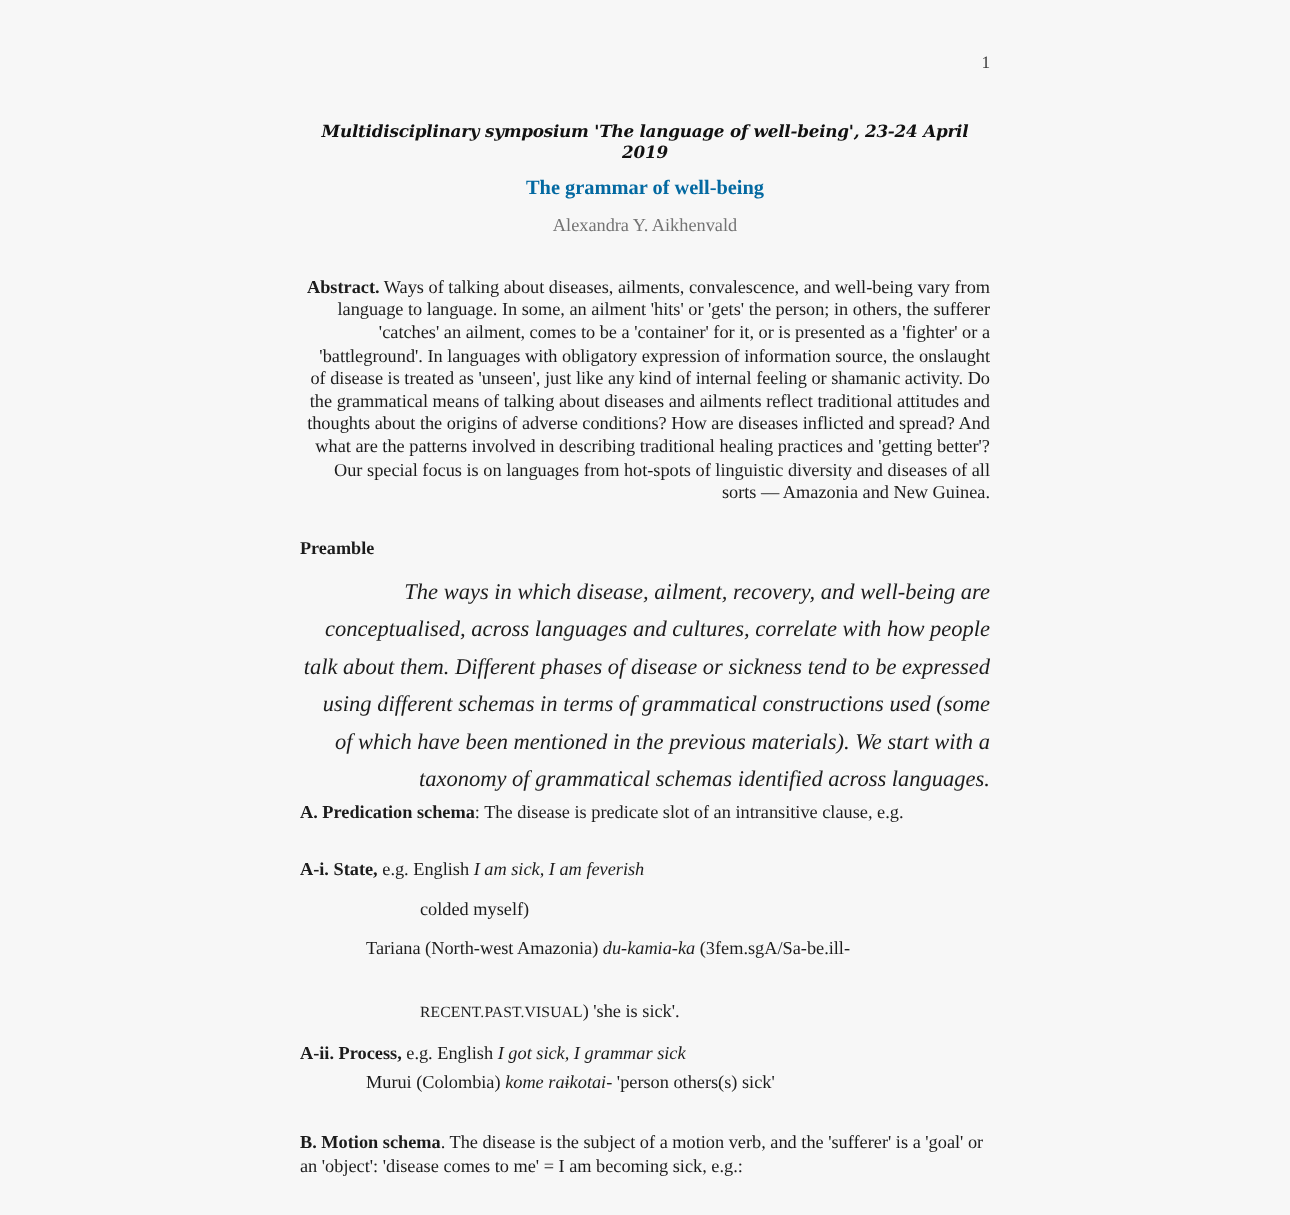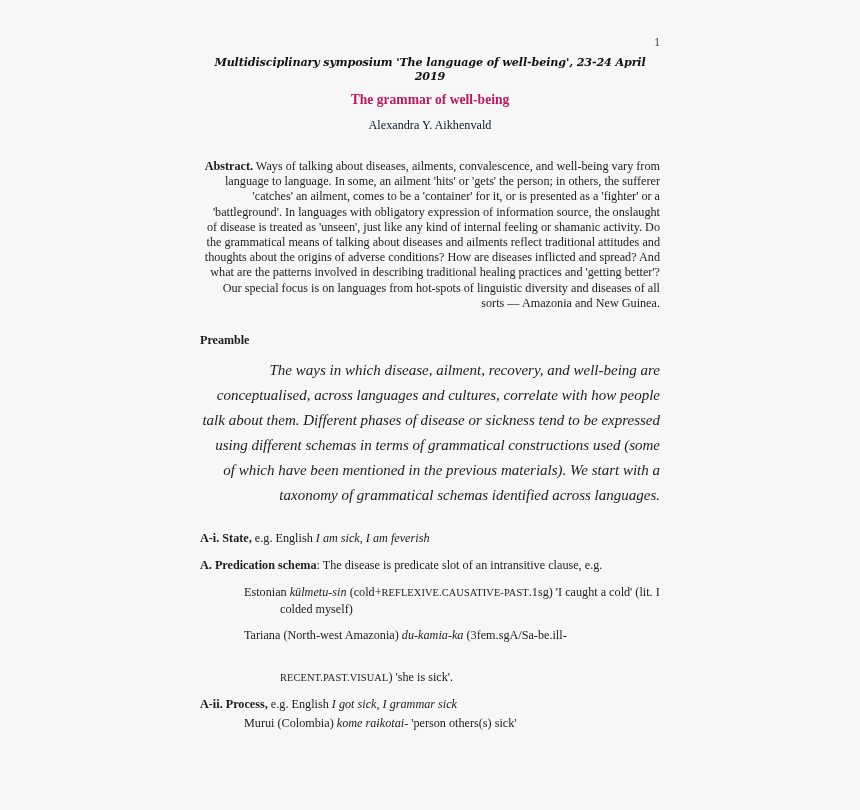--- a/index.html
+++ b/index.html
@@ -27,45 +27,45 @@
     left: 0;
     width: 860px;
     padding-right: 200px;
     box-sizing: border-box;
     text-align: right;
     font-size: 11.5px;
     color: #3a3a3a;
   }
   .content {
     position: absolute;
-    top: 55px;
+    top: 80px;
     left: 200px;
     width: 460px;
   }
   .symposium-line {
     text-align: center;
     font-family: "DejaVu Serif", "Liberation Serif", serif;
     font-weight: bold;
     font-style: italic;
     font-size: 11.2px;
     letter-spacing: -0.15px;
     color: #111;
     margin-bottom: 9px;
   }
   .doc-title {
     text-align: center;
     font-weight: bold;
     font-size: 13.6px;
-    color: #be185d;
+    color: #0369a1;
     margin-bottom: 10px;
   }
   .author {
     text-align: center;
     font-size: 12.2px;
-    color: #0f172a;
+    color: #737373;
     margin-bottom: 26px;
   }
   .abstract {
     font-size: 12.2px;
     line-height: 15.2px;
     text-align: right;
   }
   .abstract b {
     font-weight: bold;
   }
@@ -129,31 +129,31 @@
 
     <div class="author">Alexandra Y. Aikhenvald</div>
 
     <div class="abstract"><b>Abstract.</b><span> Ways of talking about diseases, ailments, convalescence, and well-being vary from language to language. In some, an ailment 'hits' or 'gets' the person; in others, the sufferer 'catches' an ailment, comes to be a 'container' for it, or is presented as a 'fighter' or a 'battleground'. In languages with obligatory expression of information source, the onslaught of disease is treated as 'unseen', just like any kind of internal feeling or shamanic activity. Do the grammatical means of  talking about diseases and ailments reflect traditional attitudes and thoughts about the origins of adverse conditions? How are diseases inflicted and spread? And what are the patterns involved in describing traditional healing practices and 'getting better'? Our special focus is on languages from hot-spots of linguistic diversity and diseases of all sorts — Amazonia and New Guinea.</span></div>
 
     <div class="section-center-heading">Preamble</div>
 
     <div class="preamble-body">The ways in which disease, ailment, recovery, and well-being are conceptualised, across languages and cultures, correlate with how people talk about them. Different phases of disease or sickness tend to be expressed using different schemas in terms of grammatical constructions used (some of which have been mentioned in the previous materials). We start with a taxonomy of grammatical schemas identified across languages.</div>
 
 
+    <div class="para"><b>A. Predication schema</b><span>: The disease is predicate slot of an intransitive clause, e.g.</span></div>
+
     <div class="para gap-lg"><b>A-i. State,</b><span> e.g. English </span><i class="it">I am sick, I am feverish</i></div>
 
-    <div class="para"><b>A. Predication schema</b><span>: The disease is predicate slot of an intransitive clause, e.g.</span></div>
-
-    <div class="indent-1"><span>Estonian </span><i class="it">külmetu-sin</i><span> (cold+</span><span class="sc">REFLEXIVE.CAUSATIVE-PAST</span><span>.1sg) 'I caught a cold' (lit. I</span></div>
 
     <div class="indent-2">colded myself)</div>
 
     <div class="indent-1" style="margin-top:10px;"><span>Tariana (North-west Amazonia) </span><i class="it">du-kamia-ka</i><span> (3fem.sgA/Sa-be.ill-</span></div>
 
     <div class="indent-2" style="margin-top:26px;"><span class="sc">RECENT.PAST.VISUAL</span><span>) 'she is sick'.</span></div>
 
     <div class="para" style="margin-top:10px;margin-bottom:3px;"><b>A-ii. Process,</b><span> e.g. English </span><i class="it">I got sick, I grammar sick</i></div>
 
     <div class="indent-1"><span>Murui (Colombia) </span><i class="it">kome raɨkotai</i><span>- 'person others(s) sick'</span></div>
 
+    <div class="para gap-lg" style="margin-top:24px;"><b>B. Motion schema</b><span>. The disease is the subject of a motion verb, and the 'sufferer' is a 'goal' or an 'object': 'disease comes to me' = I am becoming sick, e.g.:</span></div>
 
   </div>
 </div>
 
 </body></html>

